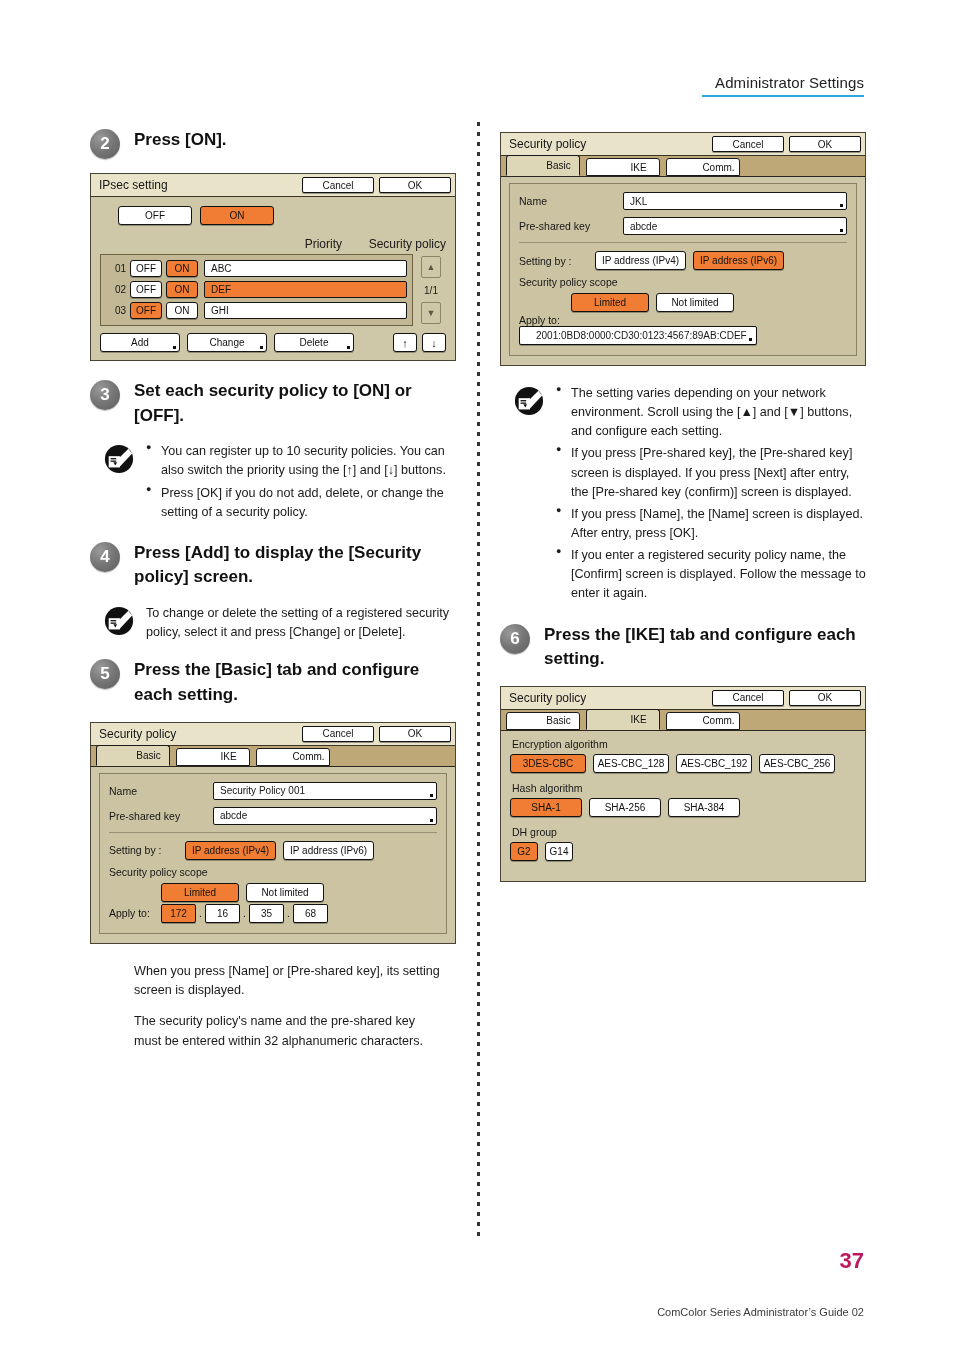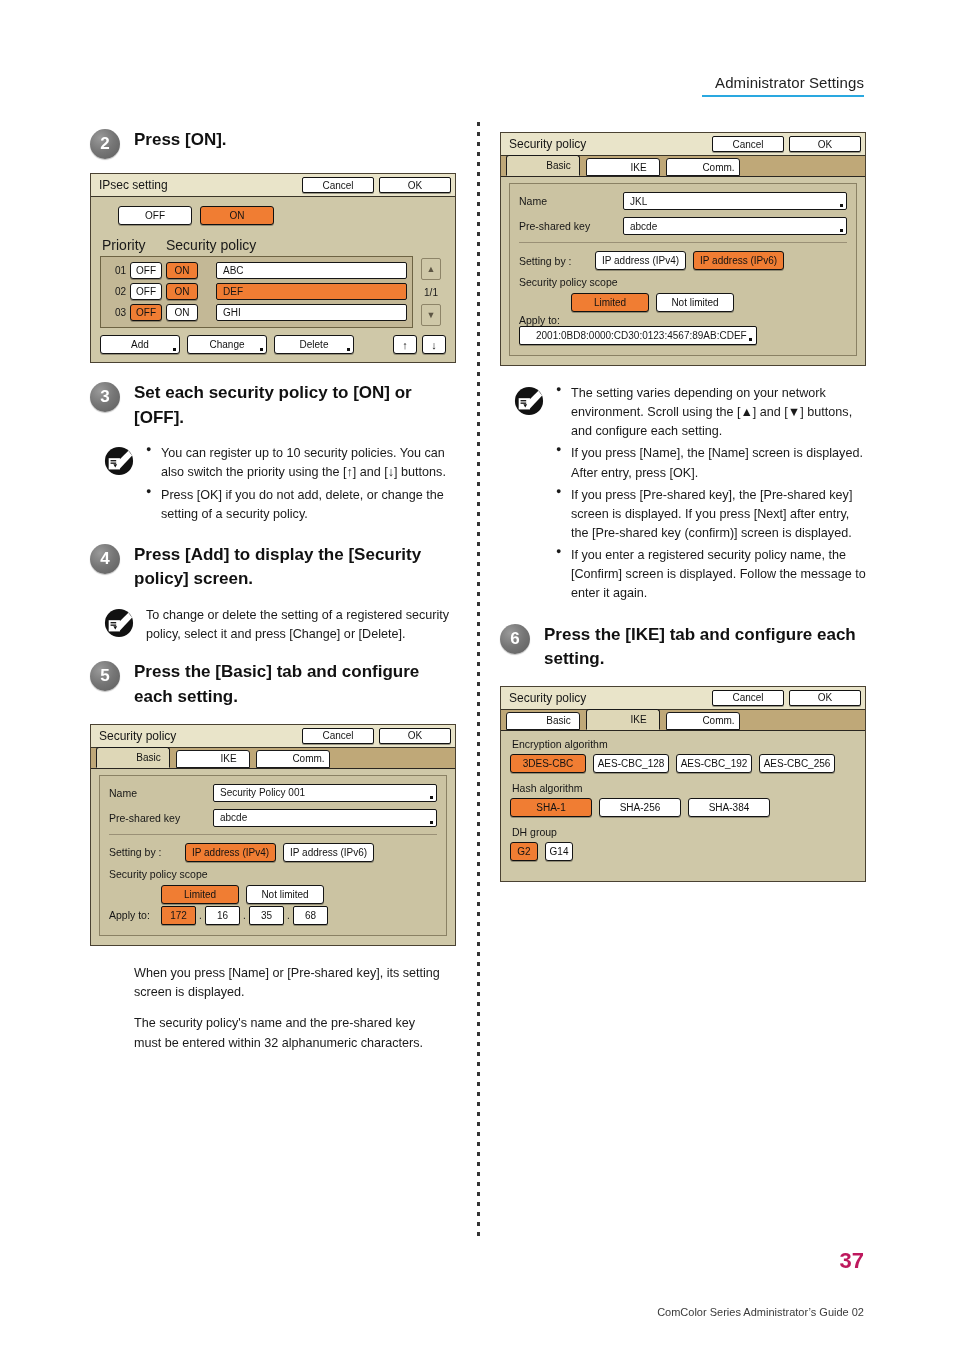--- a/index.html
+++ b/index.html
@@ -216,23 +216,24 @@
     color: #131313;
   }
 
   
   .ipsec-body { padding: 9px 9px 8px 9px; }
   .onoff-row { display: flex; margin: 0 0 12px 18px; }
   .onoff-row .btn { width: 74px; height: 19px; margin-right: 8px; }
 
   .col-heads {
     display: flex;
-    font-size: 14px;
+    font-size: 12px;
     margin: 12px 0 3px 2px;
     color: #191919;
+    justify-content: flex-end;
   }
   .col-heads .p { width: 64px; }
 
   .listwrap { display: flex; }
   .listbox {
     flex: 1 1 auto;
     background: #c3b896;
     border: 1px solid #6d6343;
     padding: 5px 5px 6px 14px;
   }
@@ -246,21 +247,21 @@
   .prow .btn { width: 32px; margin-right: 4px; }
   .policyfield {
     flex: 1 1 auto;
     height: 17px;
     background: #fff;
     border: 1px solid #151515;
     border-radius: 2px;
     display: flex; align-items: center;
     padding-left: 6px;
     font-size: 10px;
-    margin-left: 14px;
+    margin-left: 2px;
   }
   .policyfield.sel { background: #f07d33; }
 
   .scrollcol {
     width: 30px;
     display: flex;
     flex-direction: column;
     align-items: center;
     justify-content: space-between;
     padding: 2px 0;
@@ -379,21 +380,21 @@
     width: 3px; height: 3px;
     background: #111;
   }
 
   
   .ike-body { padding: 7px 9px 9px 9px; min-height: 150px; }
   .grp-label { font-size: 10.5px; margin: 0 0 4px 2px; }
   .grp-row { display: flex; margin-bottom: 9px; }
   .grp-row .btn { height: 19px; margin-right: 7px; }
   .w-enc { width: 76px; }
-  .w-hash { width: 82px; }
+  .w-hash { width: 72px; }
   .w-dh { width: 28px; }
 
   
   .pagenum {
     position: absolute;
     right: 90px;
     top: 1248px;
     font-size: 22px;
     font-weight: bold;
     color: #be185d;
@@ -632,22 +633,22 @@
         <path d="M26 5 L12 19 L12 24 L17 24 L30 10 Z" fill="#fff"></path>
         <rect x="5" y="13" width="12" height="12" fill="#fff"></rect>
         <rect x="7" y="15" width="6" height="1.4" fill="#111"></rect>
         <rect x="7" y="17.6" width="6" height="1.4" fill="#111"></rect>
         <path d="M10 19.5 L14 19.5 L12 23 Z" fill="#111"></path>
       </svg>
     </div>
     <div class="note-body">
       <ul class="note-list">
         <li>The setting varies depending on your network environment. Scroll using the [▲] and [▼] buttons, and configure each setting.</li>
+        <li>If you press [Pre-shared key], the [Pre-shared key] screen is displayed. If you press [Next] after entry, the [Pre-shared key (confirm)] screen is displayed.</li>
         <li>If you press [Name], the [Name] screen is displayed. After entry, press [OK].</li>
-        <li>If you press [Pre-shared key], the [Pre-shared key] screen is displayed. If you press [Next] after entry, the [Pre-shared key (confirm)] screen is displayed.</li>
         <li>If you enter a registered security policy name, the [Confirm] screen is displayed. Follow the message to enter it again.</li>
       </ul>
     </div>
   </div>
 
   <div class="step">
     <div class="step-num">6</div>
     <div class="step-text">Press the [IKE] tab and configure each setting.</div>
   </div>
 

